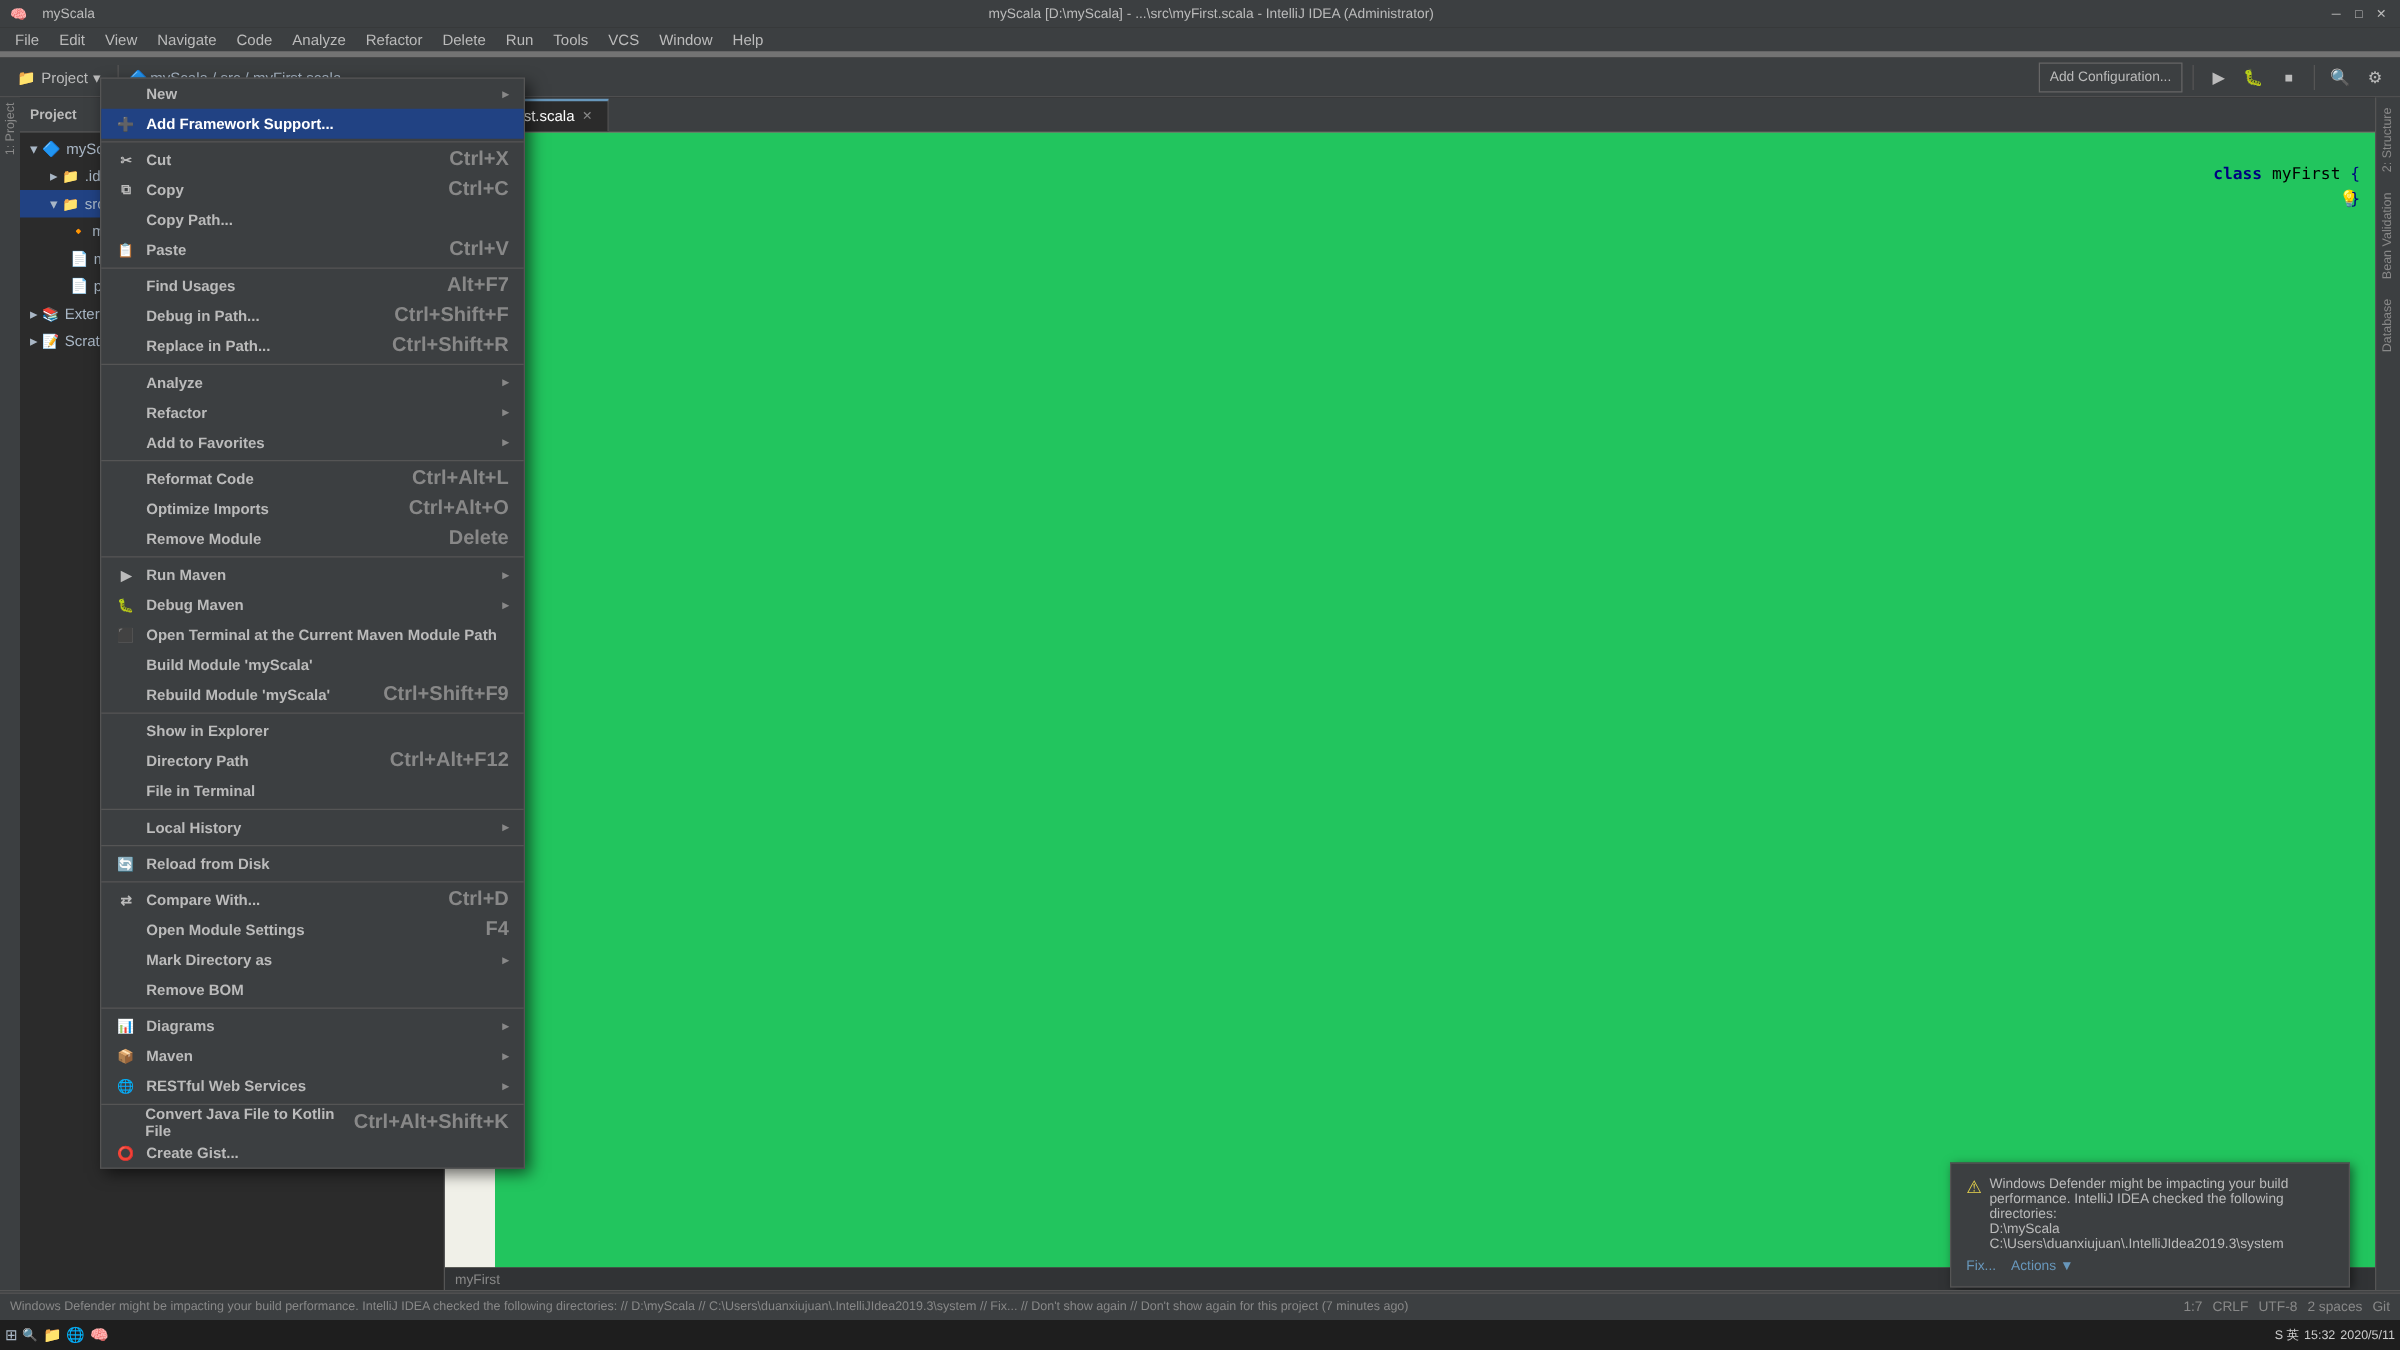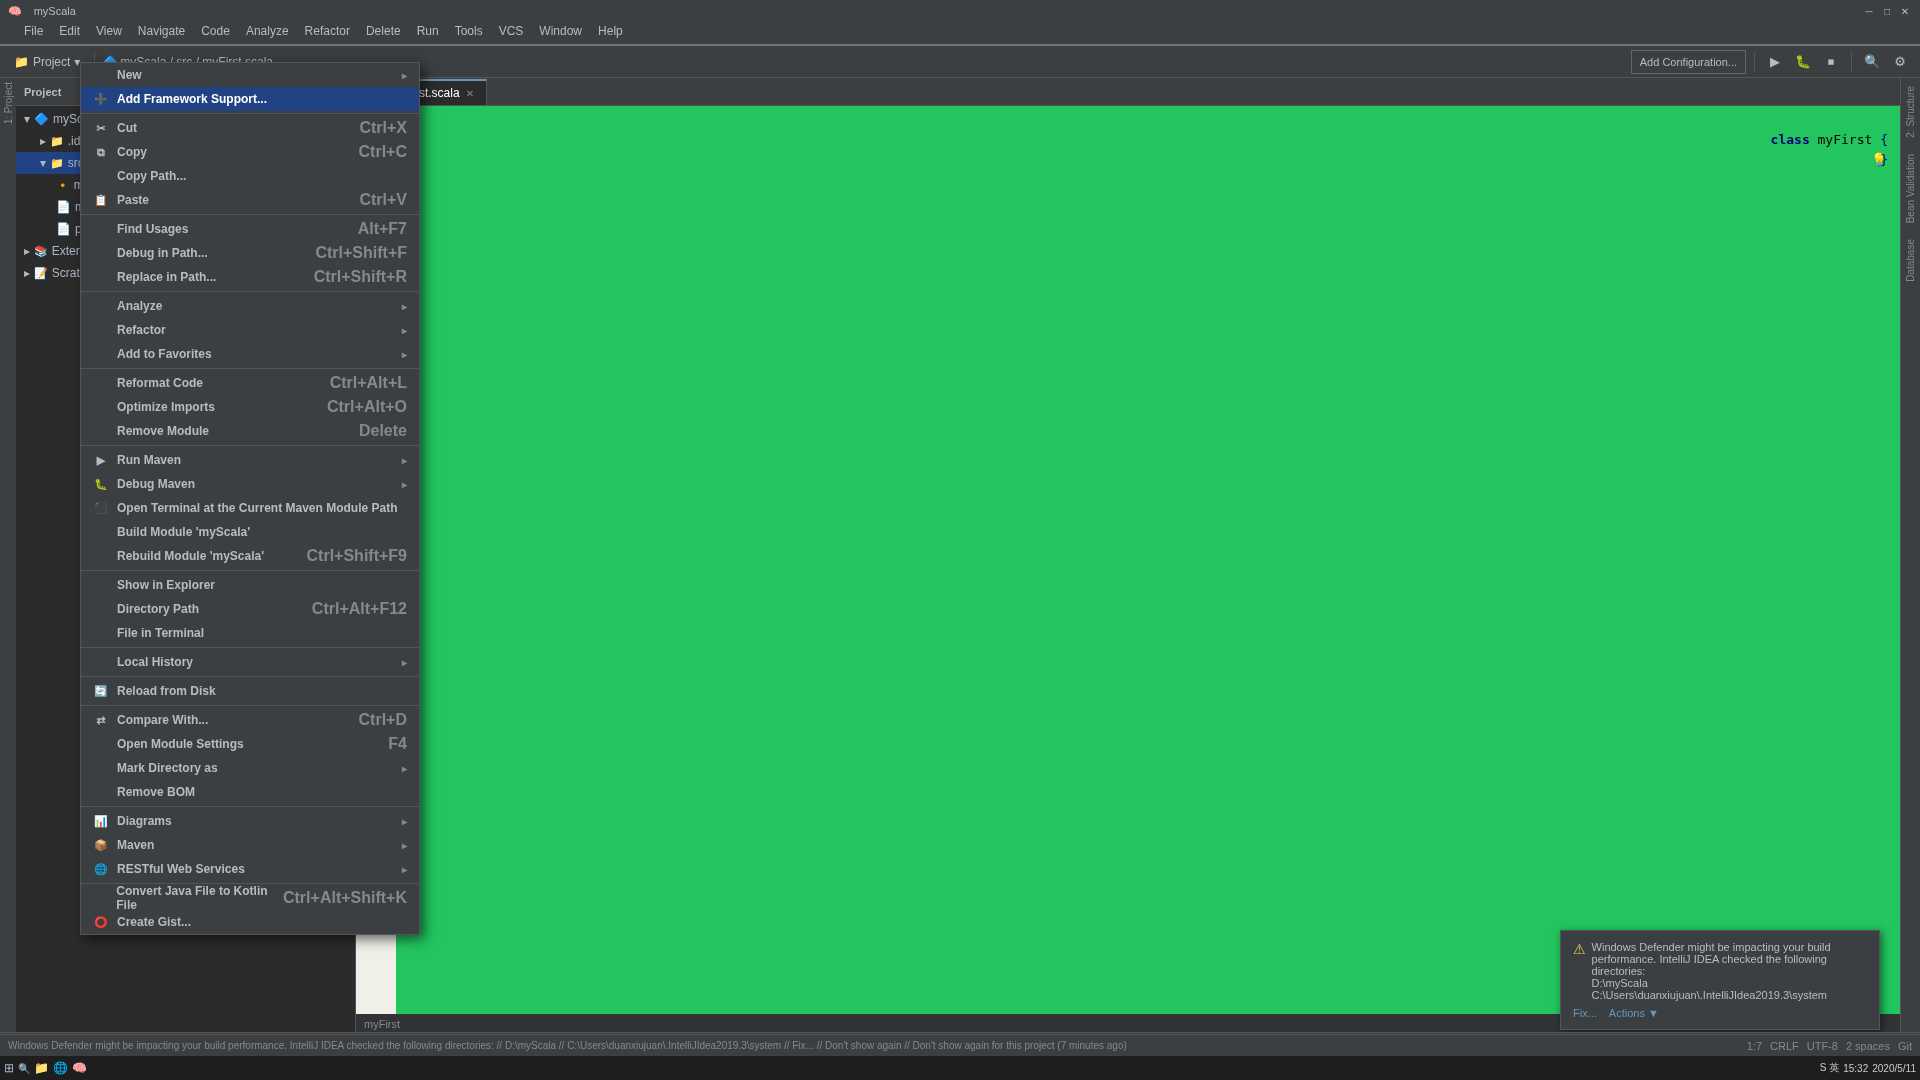--- a/index.html
+++ b/index.html
@@ -29,25 +29,25 @@
     .title-bar-title { flex: 1; text-align: center; font-size: 11px; }
     .title-bar-controls { display: flex; gap: 4px; }
     .title-bar-controls span {
       width: 14px; height: 14px; display: flex; align-items: center; justify-content: center;
       font-size: 10px; cursor: pointer; color: #bbbbbb;
     }
     .menu-bar {
       height: 24px;
       background: #3c3f41;
       display: flex;
-      align-items: flex-start;
-      padding: 0 16px;
+      align-items: flex-end;
+      padding: 0 4px;
       font-size: 12px;
       color: #bbbbbb;
-      border-bottom: 2px solid #737373;
+      border-bottom: 5px solid #737373;
     }
     .menu-item {
       padding: 2px 8px;
       cursor: pointer;
     }
 
     
     .toolbar {
       height: 32px;
       background: #3c3f41;
@@ -330,20 +330,21 @@
     }
   </style>
 </head>
 <body>
 
 <div class="title-bar">
   <div class="title-bar-left">
     <span>🧠</span>
     <span>myScala</span>
   </div>
+  <div class="title-bar-title">myScala [D:\myScala] - ...\src\myFirst.scala - IntelliJ IDEA (Administrator)</div>
   <div class="title-bar-controls">
     <span>─</span>
     <span>□</span>
     <span>✕</span>
   </div>
 </div>
 
 <div class="menu-bar">
   <span class="menu-item">File</span>
   <span class="menu-item">Edit</span>

